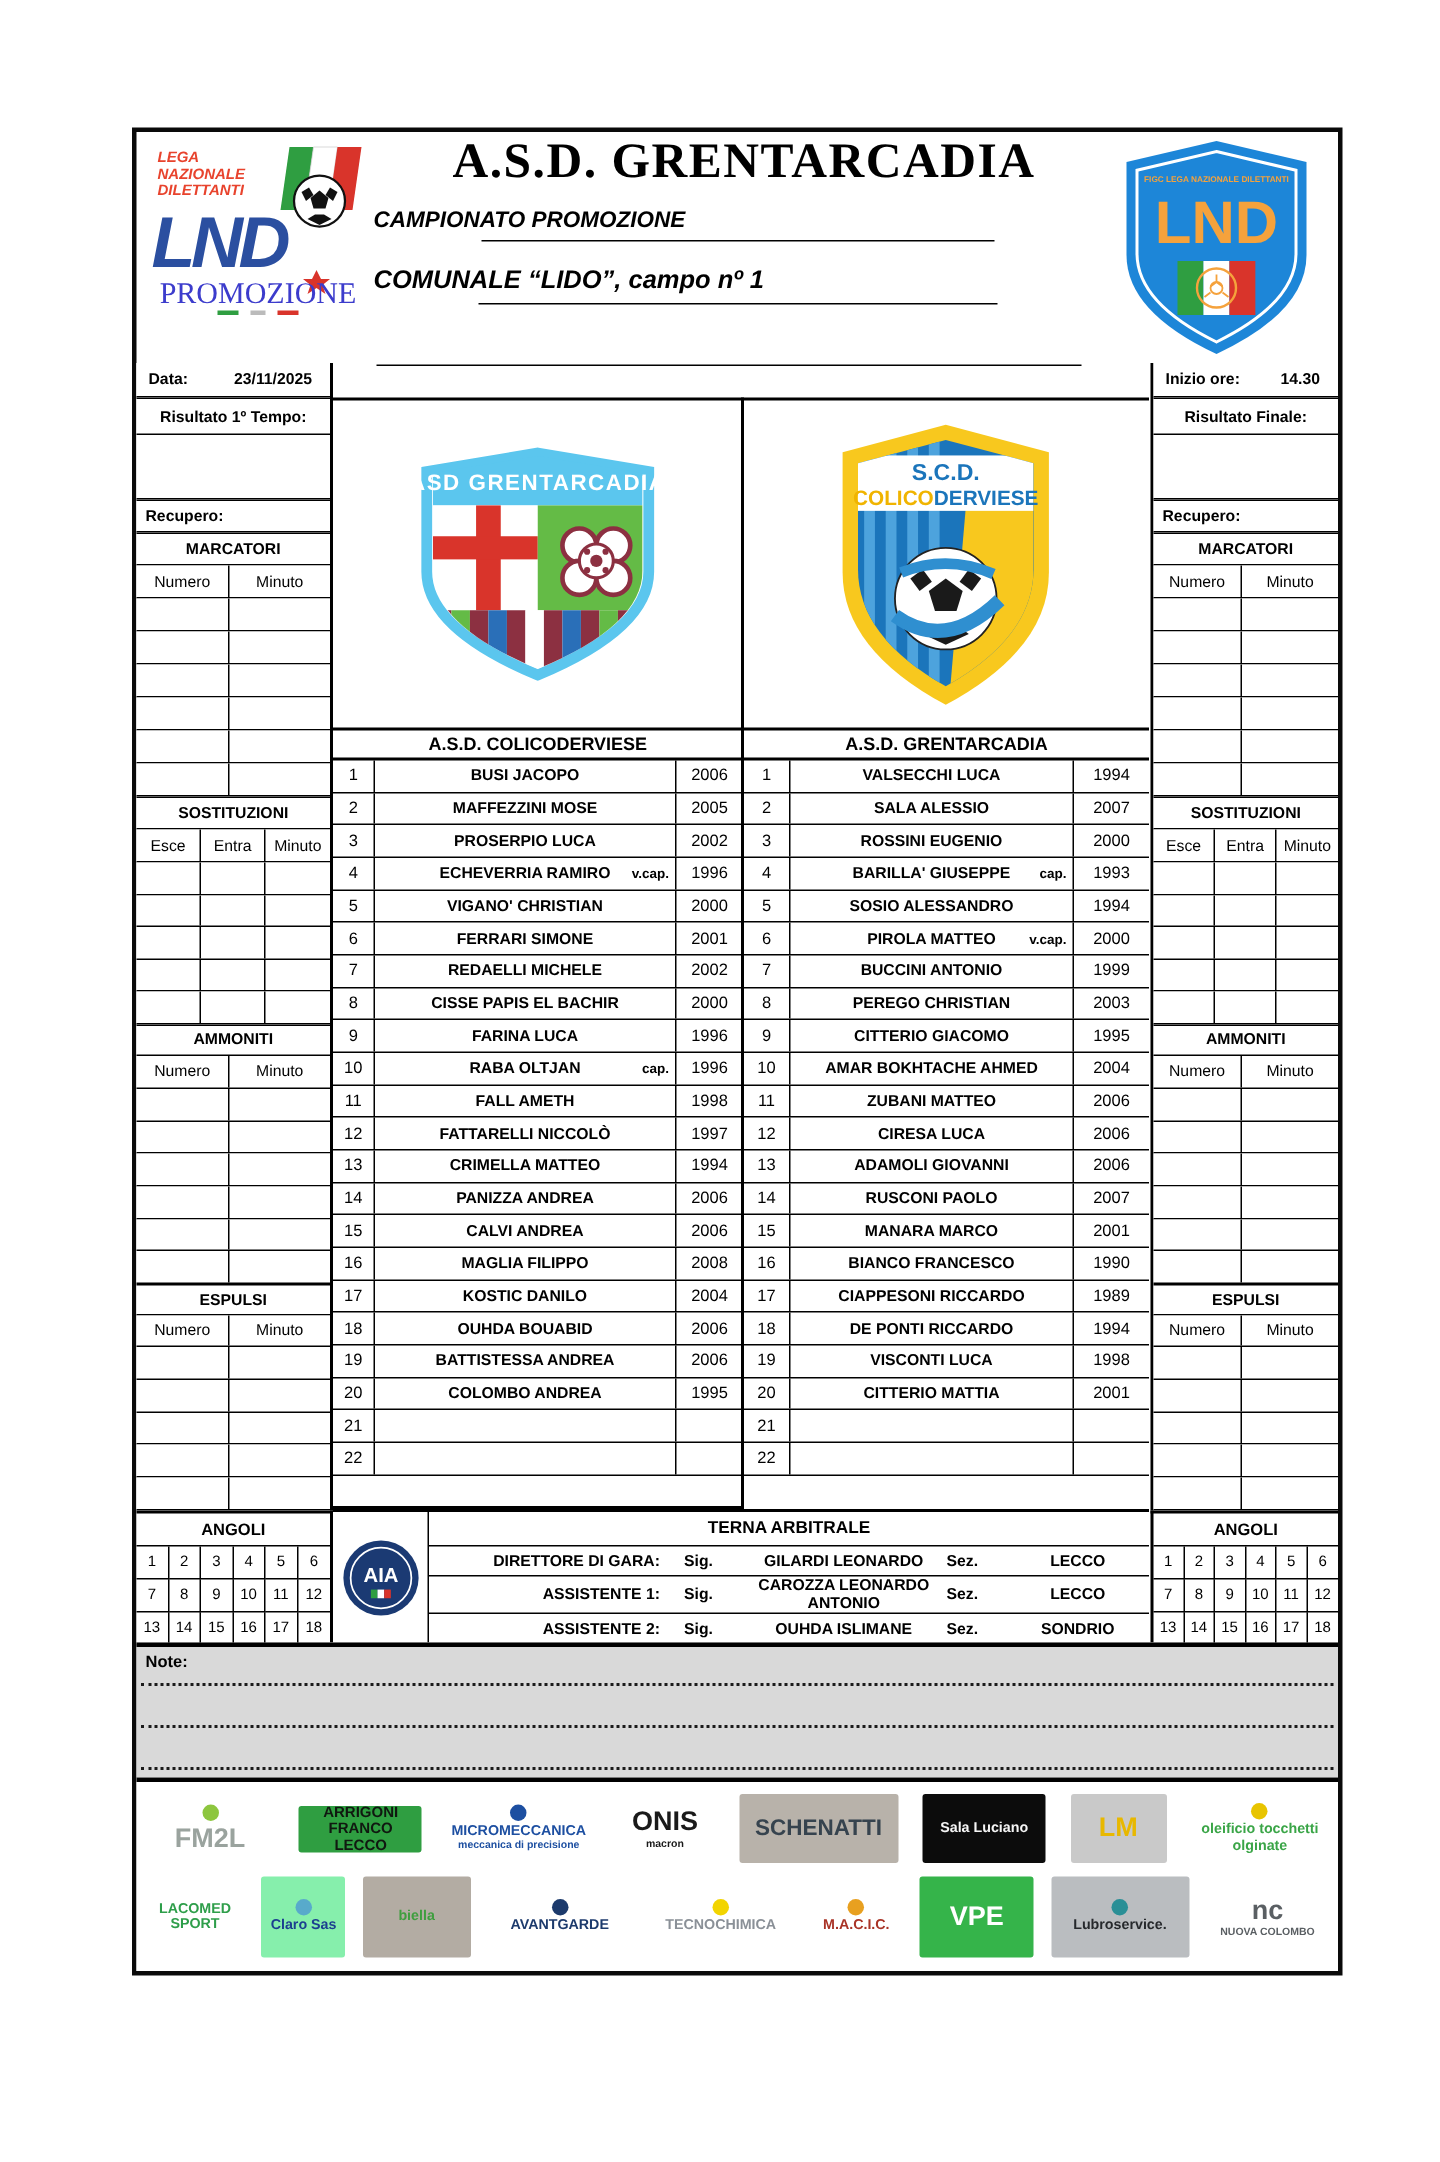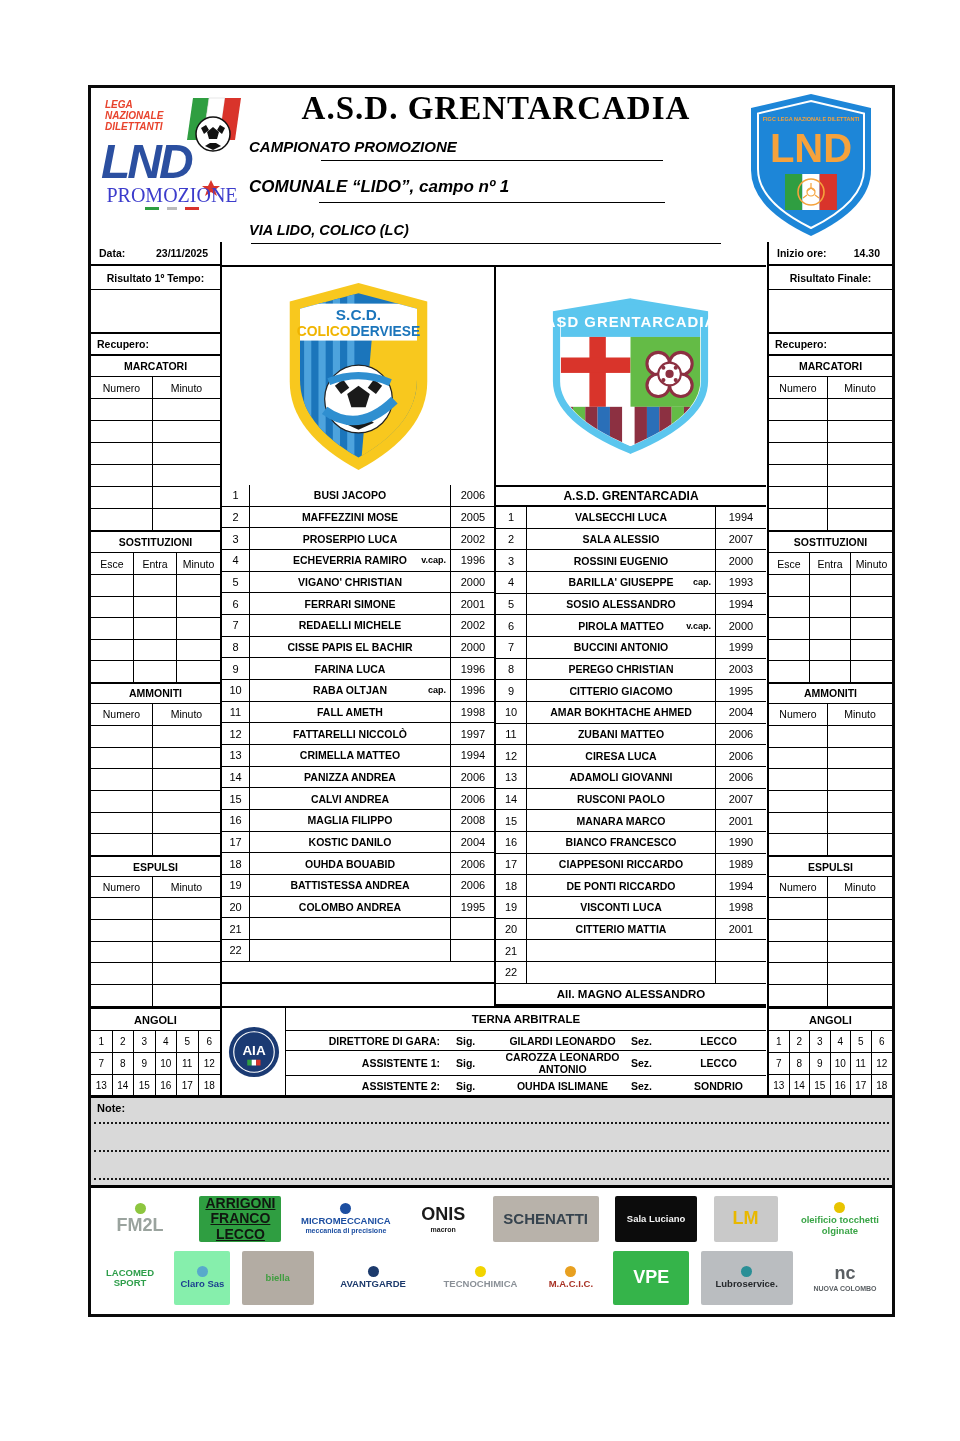--- a/index.html
+++ b/index.html
@@ -101,21 +101,20 @@
           <rect x="88" y="113" width="14" height="3" fill="#d9342b"></rect>
       </g>
     </svg>
   </div>
 
   <div class="hdr-title">A.S.D. GRENTARCADIA</div>
   <div class="hdr-sub" style="top:50px;font-size:15px;">CAMPIONATO PROMOZIONE</div>
   <div class="hline" style="left:230px;top:72px;width:342px;"></div>
   <div class="hdr-sub" style="top:89px;font-size:17px;">COMUNALE “LIDO”, campo nº 1</div>
   <div class="hline" style="left:228px;top:114px;width:346px;"></div>
-  <div class="hdr-sub" style="top:134px;font-size:14.5px;">VIA LIDO, COLICO (LC)</div>
   <div class="hline" style="left:160px;top:155px;width:470px;"></div>
 
   <div class="abs" style="left:650px;top:2px;width:140px;height:150px;">
     <svg width="140" height="150" viewBox="0 0 140 150">
       <path d="M70,4 L130,18 V80 Q130,118 70,146 Q10,118 10,80 V18 Z" fill="#1d86d8"></path>
       <path d="M70,11 L123,23.5 V79 Q123,112 70,138 Q17,112 17,79 V23.5 Z" fill="none" stroke="#ffffff" stroke-width="2"></path>
       <text x="70" y="31" text-anchor="middle" font-size="5.5" font-weight="bold" fill="#f5a23c" font-family="Liberation Sans, sans-serif">FIGC LEGA NAZIONALE DILETTANTI</text>
       <text x="70" y="72" text-anchor="middle" font-size="40" font-weight="bold" fill="#f5a23c" font-family="Liberation Sans, sans-serif">LND</text>
       <g>
         <rect x="44" y="84" width="17.3" height="36" fill="#2f9e41"></rect>
@@ -369,50 +368,20 @@
         <div class="c" style="width: 48%;"></div>
         <div class="c" style="width: 52%;"></div>
       </div>
       <div class="sbrow" style="height: 21.8px;">
         <div class="c" style="width: 48%;"></div>
         <div class="c" style="width: 52%;"></div>
       </div>
     </div>
 
   <div class="lband">
-    <div class="lcell">
-      <svg width="155" height="195" viewBox="0 0 150 190">
-        <defs>
-            <clipPath id="scdclip">
-              <path d="M75,14 L132,29 V98 Q132,142 75,174 Q18,142 18,98 V29 Z"></path>
-            </clipPath>
-          </defs>
-        <path d="M75,4 L142,22 V100 Q142,150 75,186 Q8,150 8,100 V22 Z" fill="#f8c81e"></path>
-        <path d="M75,14 L132,29 V98 Q132,142 75,174 Q18,142 18,98 V29 Z" fill="#1b75bb"></path>
-        <g clip-path="url(#scdclip)">
-          <rect x="22" y="14" width="7" height="165" fill="#4da3dd"></rect>
-            <rect x="36" y="14" width="7" height="165" fill="#4da3dd"></rect>
-          <rect x="50" y="14" width="7" height="165" fill="#4da3dd"></rect>
-            <rect x="64" y="14" width="7" height="165" fill="#4da3dd"></rect>
-          <polygon points="88,58 132,29 132,142 78,174" fill="#f8c81e"></polygon>
-          <rect x="14" y="24" width="122" height="36" fill="#ffffff"></rect>
-        </g>
-        <text x="75" y="40" text-anchor="middle" font-size="15" font-weight="bold" fill="#1b75bb" font-family="Liberation Sans, sans-serif">S.C.D.</text>
-        <text x="75" y="56" text-anchor="middle" font-size="13.5" font-weight="bold" font-family="Liberation Sans, sans-serif"><tspan fill="#f0b400">COLICO</tspan><tspan fill="#1b75bb">DERVIESE</tspan></text>
-        <g>
-          <circle cx="75" cy="117" r="33" fill="#fff" stroke="#222" stroke-width="1.2"></circle>
-          <polygon points="75,104 86,112 82,125 68,125 64,112" fill="#1a1a1a"></polygon>
-          <polygon points="52,104 60,98 66,106 58,112" fill="#1a1a1a"></polygon>
-          <polygon points="98,104 90,98 84,106 92,112" fill="#1a1a1a"></polygon>
-          <polygon points="60,140 68,134 82,134 90,140 75,147" fill="#1a1a1a"></polygon>
-          <path d="M42,128 Q75,152 110,118" stroke="#2f8fd0" stroke-width="9" fill="none"></path>
-          <path d="M46,100 Q76,88 106,101" stroke="#2f8fd0" stroke-width="7" fill="none"></path>
-        </g>
-      </svg>
-    </div>
     <div class="lcell">
       <svg width="185" height="170" viewBox="0 0 180 160">
         <defs>
             <clipPath id="grclip">
               <path d="M90,10 L158,21 V84 Q158,120 90,148 Q22,120 22,84 V21 Z"></path>
             </clipPath>
           </defs>
         <path d="M90,8 L162,20 V85 Q162,122 90,152 Q18,122 18,85 V20 Z" fill="#ffffff" stroke="#5bc6ee" stroke-width="7"></path>
         <g clip-path="url(#grclip)">
           <rect x="18" y="8" width="144" height="34" fill="#5bc6ee"></rect>
@@ -443,24 +412,55 @@
               <rect x="106" y="110" width="12" height="42" fill="#2a6fb8"></rect>
             <rect x="118" y="110" width="12" height="42" fill="#8c3041"></rect>
               <rect x="130" y="110" width="12" height="42" fill="#64bb46"></rect>
             <rect x="142" y="110" width="12" height="42" fill="#8c3041"></rect>
               <rect x="154" y="110" width="8" height="42" fill="#64bb46"></rect>
           </g>
         </g>
         <text x="90" y="32" text-anchor="middle" font-size="14.5" font-weight="bold" fill="#ffffff" font-family="Liberation Sans, sans-serif" letter-spacing="1">ASD GRENTARCADIA</text>
       </svg>
     </div>
+    <div class="lcell">
+      <svg width="155" height="195" viewBox="0 0 150 190">
+        <defs>
+            <clipPath id="scdclip">
+              <path d="M75,14 L132,29 V98 Q132,142 75,174 Q18,142 18,98 V29 Z"></path>
+            </clipPath>
+          </defs>
+        <path d="M75,4 L142,22 V100 Q142,150 75,186 Q8,150 8,100 V22 Z" fill="#f8c81e"></path>
+        <path d="M75,14 L132,29 V98 Q132,142 75,174 Q18,142 18,98 V29 Z" fill="#1b75bb"></path>
+        <g clip-path="url(#scdclip)">
+          <rect x="22" y="14" width="7" height="165" fill="#4da3dd"></rect>
+            <rect x="36" y="14" width="7" height="165" fill="#4da3dd"></rect>
+          <rect x="50" y="14" width="7" height="165" fill="#4da3dd"></rect>
+            <rect x="64" y="14" width="7" height="165" fill="#4da3dd"></rect>
+          <polygon points="88,58 132,29 132,142 78,174" fill="#f8c81e"></polygon>
+          <rect x="14" y="24" width="122" height="36" fill="#ffffff"></rect>
+        </g>
+        <text x="75" y="40" text-anchor="middle" font-size="15" font-weight="bold" fill="#1b75bb" font-family="Liberation Sans, sans-serif">S.C.D.</text>
+        <text x="75" y="56" text-anchor="middle" font-size="13.5" font-weight="bold" font-family="Liberation Sans, sans-serif"><tspan fill="#f0b400">COLICO</tspan><tspan fill="#1b75bb">DERVIESE</tspan></text>
+        <g>
+          <circle cx="75" cy="117" r="33" fill="#fff" stroke="#222" stroke-width="1.2"></circle>
+          <polygon points="75,104 86,112 82,125 68,125 64,112" fill="#1a1a1a"></polygon>
+          <polygon points="52,104 60,98 66,106 58,112" fill="#1a1a1a"></polygon>
+          <polygon points="98,104 90,98 84,106 92,112" fill="#1a1a1a"></polygon>
+          <polygon points="60,140 68,134 82,134 90,140 75,147" fill="#1a1a1a"></polygon>
+          <path d="M42,128 Q75,152 110,118" stroke="#2f8fd0" stroke-width="9" fill="none"></path>
+          <path d="M46,100 Q76,88 106,101" stroke="#2f8fd0" stroke-width="7" fill="none"></path>
+        </g>
+      </svg>
+    </div>
   </div>
   <div class="cdiv"></div>
 
   <div class="tt home">
+    <div class="thead">A.S.D. COLICODERVIESE</div>
     <div id="home-rows">
         <div class="prow">
           <div class="pnum" style="width: 28px;">1</div>
           <div class="pname">
             <span>BUSI JACOPO</span>
           </div>
           <div class="pyear" style="width: 45px;">2006</div>
         </div>
         <div class="prow">
           <div class="pnum" style="width: 28px;">2</div>
@@ -767,21 +767,20 @@
           <div class="pyear" style="width: 51px;"></div>
         </div>
         <div class="prow">
           <div class="pnum" style="width: 31px;">22</div>
           <div class="pname">
             <span></span>
           </div>
           <div class="pyear" style="width: 51px;"></div>
         </div>
       </div>
-    <div class="coach">All. MAGNO ALESSANDRO</div>
   </div>
 
   <div class="ang left" id="ang-left">
       <div class="ahdr">ANGOLI</div>
       <div class="agrid">
         <div class="acell">1</div>
         <div class="acell">2</div>
         <div class="acell">3</div>
         <div class="acell">4</div>
         <div class="acell">5</div>
@@ -866,21 +865,21 @@
   <div class="note">
     <div class="note-label">Note:</div>
     <div class="nline" style="top:24px;"></div>
     <div class="nline" style="top:52px;"></div>
     <div class="nline" style="top:80px;"></div>
   </div>
 
   <div class="spon">
     <div class="sprow r1" id="spon-r1">
         <div class="spbox" style="width: 86px; height: 46px; background: rgb(255, 255, 255); color: rgb(154, 163, 158); font-size: 18px;"><div class="spacc" style="background: rgb(141, 198, 63);"></div><div>FM2L</div></div>
-        <div class="spbox" style="width: 82px; height: 46px; background: rgb(47, 158, 65); color: rgb(16, 24, 16); font-size: 14px; text-decoration: underline;"><div>ARRIGONI FRANCO
+        <div class="spbox" style="width: 82px; height: 31px; background: rgb(47, 158, 65); color: rgb(16, 24, 16); font-size: 10px;"><div>ARRIGONI FRANCO
 LECCO</div></div>
         <div class="spbox" style="width: 96px; height: 46px; background: rgb(255, 255, 255); color: rgb(29, 79, 161); font-size: 9.5px;"><div class="spacc" style="background: rgb(29, 79, 161);"></div><div>MICROMECCANICA</div><div class="spsub">meccanica di precisione</div></div>
         <div class="spbox" style="width: 66px; height: 46px; background: rgb(255, 255, 255); color: rgb(26, 26, 26); font-size: 18px;"><div>ONIS</div><div class="spsub">macron</div></div>
         <div class="spbox" style="width: 106px; height: 46px; background: rgb(184, 178, 170); color: rgb(54, 67, 78); font-size: 15px;"><div>SCHENATTI</div></div>
         <div class="spbox" style="width: 82px; height: 46px; background: rgb(12, 12, 12); color: rgb(245, 245, 245); font-size: 9.5px;"><div>Sala Luciano</div></div>
         <div class="spbox" style="width: 64px; height: 46px; background: rgb(201, 201, 201); color: rgb(232, 184, 0); font-size: 18px;"><div>LM</div></div>
         <div class="spbox" style="width: 92px; height: 46px; background: rgb(255, 255, 255); color: rgb(58, 165, 71); font-size: 9.5px;"><div class="spacc" style="background: rgb(232, 196, 0);"></div><div>oleificio tocchetti olginate</div></div>
       </div>
     <div class="sprow r2" id="spon-r2">
         <div class="spbox" style="width: 66px; height: 54px; background: rgb(255, 255, 255); color: rgb(46, 158, 74); font-size: 9.5px;"><div>LACOMED

